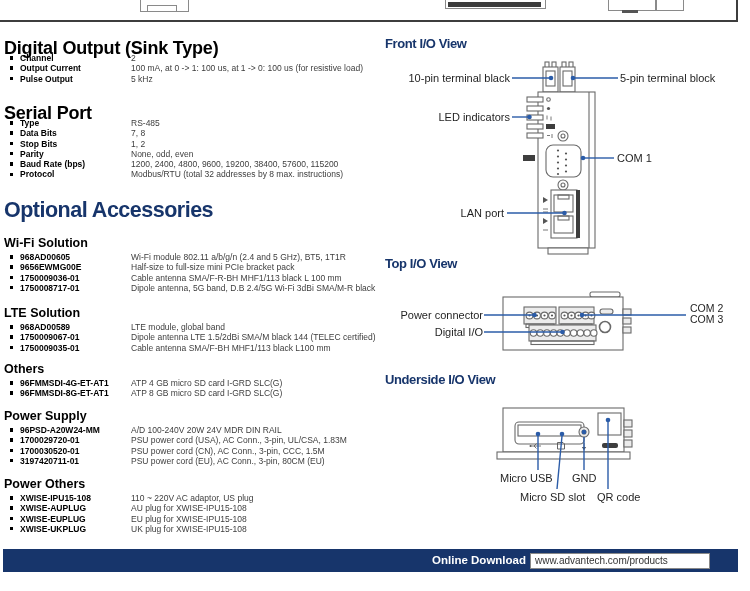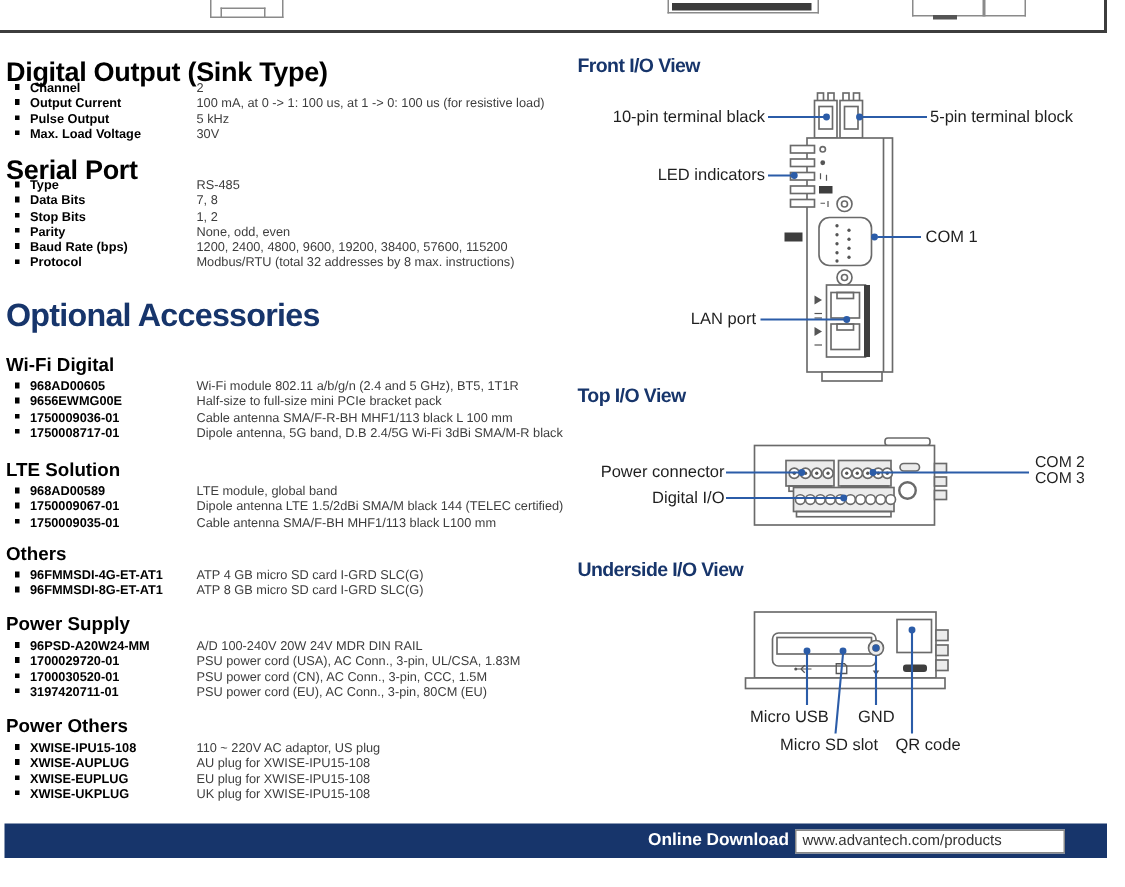--- a/index.html
+++ b/index.html
@@ -59,24 +59,20 @@
         <span class="sval">2</span>
       </div>
     <div class="srow">
         <span class="slabel">Output Current</span>
         <span class="sval">100 mA, at 0 -&gt; 1: 100 us, at 1 -&gt; 0: 100 us (for resistive load)</span>
       </div>
     <div class="srow">
         <span class="slabel">Pulse Output</span>
         <span class="sval">5 kHz</span>
       </div>
-    <div class="srow">
-        <span class="slabel">Max. Load Voltage</span>
-        <span class="sval">30V</span>
-      </div>
   </div>
 
   <h3 class="abs sec-title" style="left:4px;top:103px">Serial Port</h3>
   <div class="abs rows" style="left:4px;top:118px;width:372px">
     <div class="srow">
         <span class="slabel">Type</span>
         <span class="sval">RS-485</span>
       </div>
     <div class="srow">
         <span class="slabel">Data Bits</span>
@@ -95,21 +91,21 @@
         <span class="sval">1200, 2400, 4800, 9600, 19200, 38400, 57600, 115200</span>
       </div>
     <div class="srow">
         <span class="slabel">Protocol</span>
         <span class="sval">Modbus/RTU (total 32 addresses by 8 max. instructions)</span>
       </div>
   </div>
 
   <h2 class="abs big-title" style="left:4px;top:198px">Optional Accessories</h2>
 
-  <h3 class="abs sub-title" style="left:4px;top:236px">Wi-Fi Digital</h3>
+  <h3 class="abs sub-title" style="left:4px;top:236px">Wi-Fi Solution</h3>
   <div class="abs rows" style="left:4px;top:252px;width:372px">
     <div class="srow">
         <span class="slabel">968AD00605</span>
         <span class="sval">Wi-Fi module 802.11 a/b/g/n (2.4 and 5 GHz), BT5, 1T1R</span>
       </div>
     <div class="srow">
         <span class="slabel">9656EWMG00E</span>
         <span class="sval">Half-size to full-size mini PCIe bracket pack</span>
       </div>
     <div class="srow">

